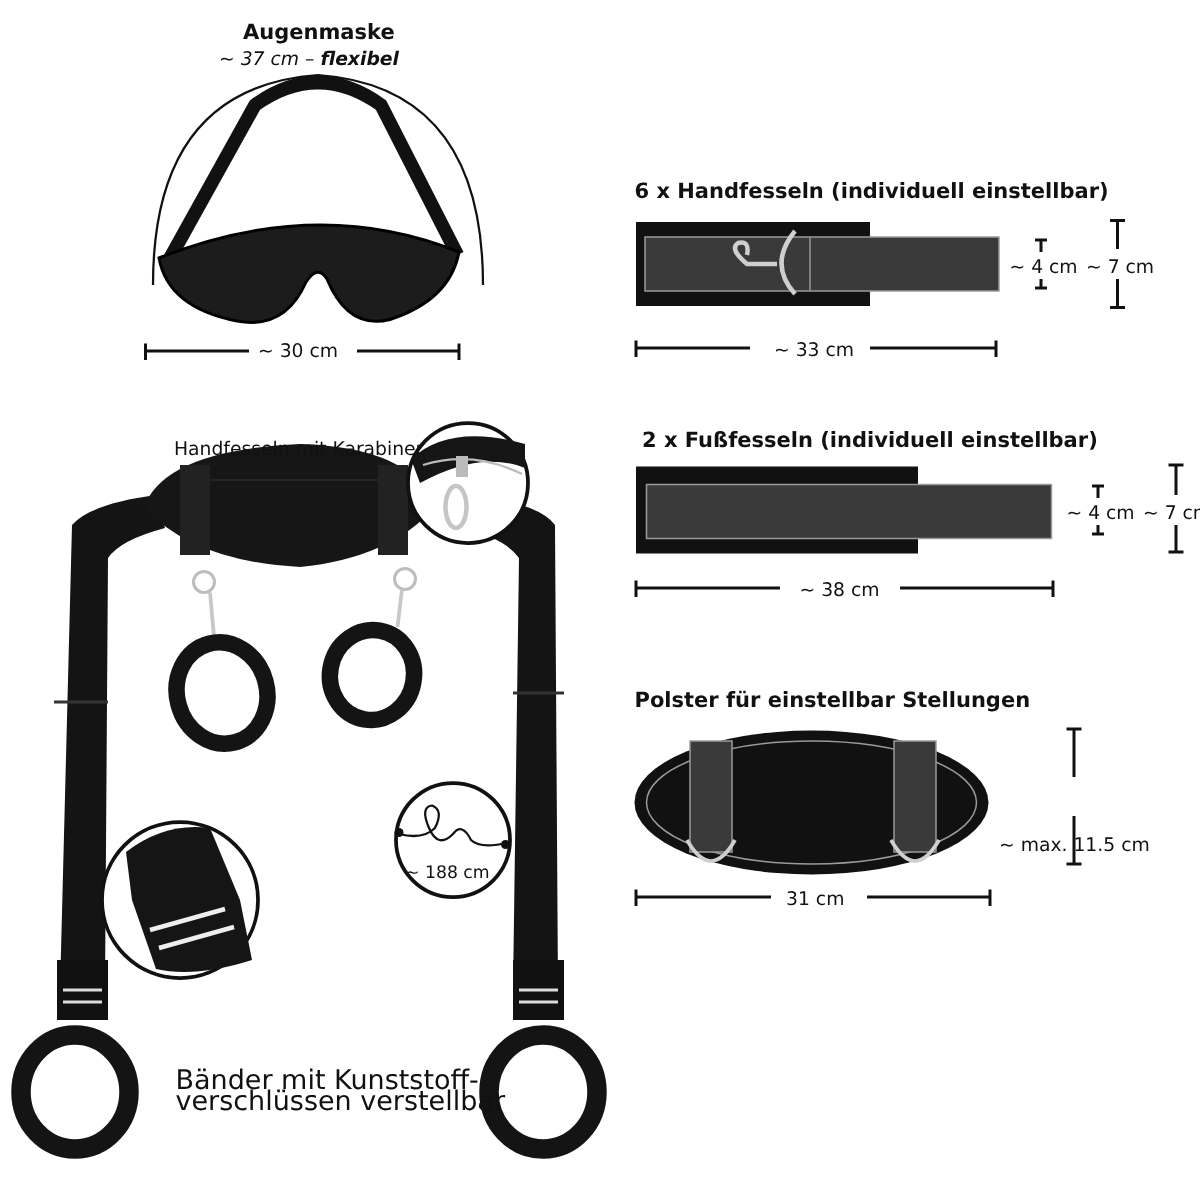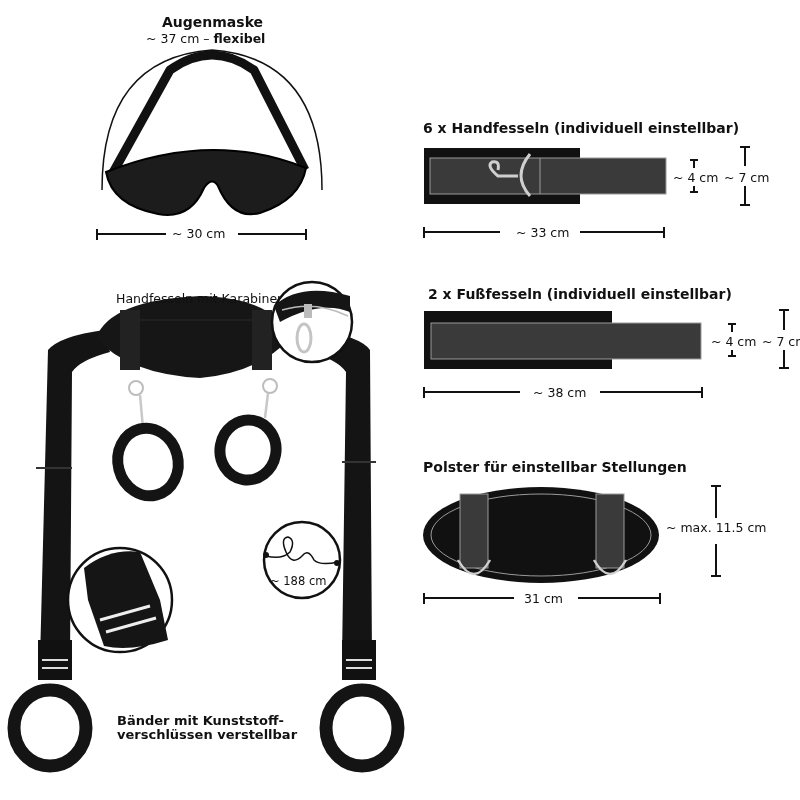--- a/index.html
+++ b/index.html
@@ -1,20 +1,20 @@
 <!DOCTYPE html>
 <html><head>
 <meta charset="utf-8">
 <style>
   html,body{margin:0;padding:0;background:#ffffff;}
   body{width:800px;height:800px;position:relative;overflow:hidden;font-family:"DejaVu Sans","Liberation Sans",sans-serif;color:#111;}
   .abs{position:absolute;}
   .title{font-weight:bold;font-size:14px;white-space:nowrap;}
   .lbl{font-size:12.5px;white-space:nowrap;}
-  .caption{font-size:13px;line-height:14px;font-weight:bold;}
+  .caption{font-size:18px;line-height:14px;}
   svg{position:absolute;left:0;top:0;}
 </style>
 </head>
 <body>
 
 <svg width="800" height="800" viewBox="0 0 800 800">
 
   <g>
     <path d="M102 190 Q102 58 212 50 Q322 58 322 190" fill="none" stroke="#111" stroke-width="1.5"></path>
     <path d="M110 178 L170 70 Q212 40 254 70 L305 170" fill="none" stroke="#111" stroke-width="9" stroke-linejoin="round"></path>
@@ -142,21 +142,21 @@
     <line x1="716" y1="544" x2="716" y2="576"></line>
       <line x1="711" y1="576" x2="721" y2="576"></line>
     <line x1="424" y1="598" x2="514" y2="598"></line>
       <line x1="424" y1="593" x2="424" y2="604"></line>
     <line x1="578" y1="598" x2="660" y2="598"></line>
       <line x1="660" y1="593" x2="660" y2="604"></line>
   </g>
 </svg>
 
 <div class="abs title" style="left:162px;top:14px;">Augenmaske</div>
-<div class="abs lbl" style="left:146px;top:31px;">
+<div class="abs lbl" style="left:146px;top:31px;font-style:italic;">
   <span>~ 37 cm –</span>
   <b>flexibel</b>
 </div>
 <div class="abs lbl" style="left:172px;top:226px;">~ 30  cm</div>
 
 <div class="abs lbl" style="left:116px;top:272px;margin-top:19px;">Handfesseln mit Karabiner</div>
 <div class="abs lbl" style="left:270px;top:574px;font-size:11.5px;">~ 188 cm</div>
 <div class="abs caption" style="left:117px;top:714px;">
   <div>Bänder mit Kunststoff-</div>
   <div>verschlüssen verstellbar</div>
@@ -166,14 +166,14 @@
 <div class="abs lbl" style="left:673px;top:170px;">~ 4 cm</div>
 <div class="abs lbl" style="left:724px;top:170px;">~ 7 cm</div>
 <div class="abs lbl" style="left:516px;top:225px;">~ 33 cm</div>
 
 <div class="abs title" style="left:428px;top:286px;">2 x Fußfesseln (individuell einstellbar)</div>
 <div class="abs lbl" style="left:711px;top:334px;">~ 4 cm</div>
 <div class="abs lbl" style="left:762px;top:334px;">~ 7 cm</div>
 <div class="abs lbl" style="left:533px;top:385px;">~ 38 cm</div>
 
 <div class="abs title" style="left:423px;top:459px;">Polster für einstellbar Stellungen</div>
-<div class="abs lbl" style="left:666px;top:520px;">~ max. 11.5 cm</div>
+<div class="abs lbl" style="left:666px;top:555px;">~ max. 11.5 cm</div>
 <div class="abs lbl" style="left:524px;top:591px;">31  cm</div>
 
 </body></html>

